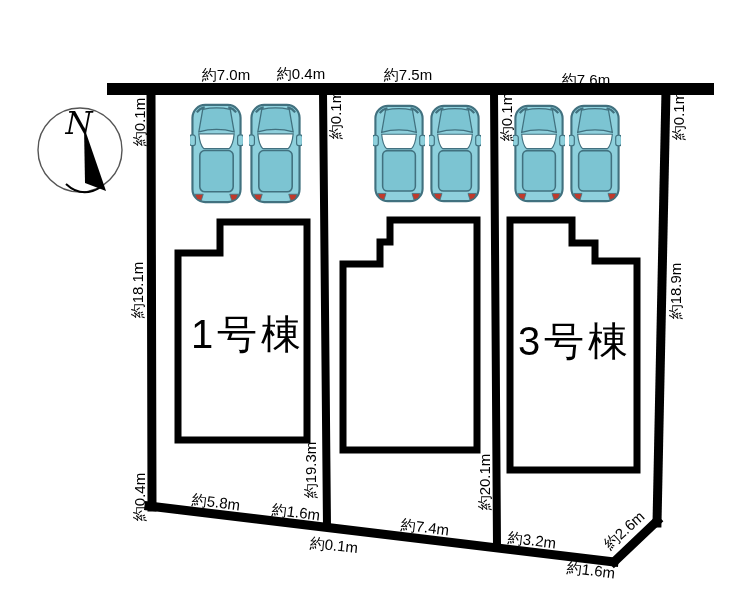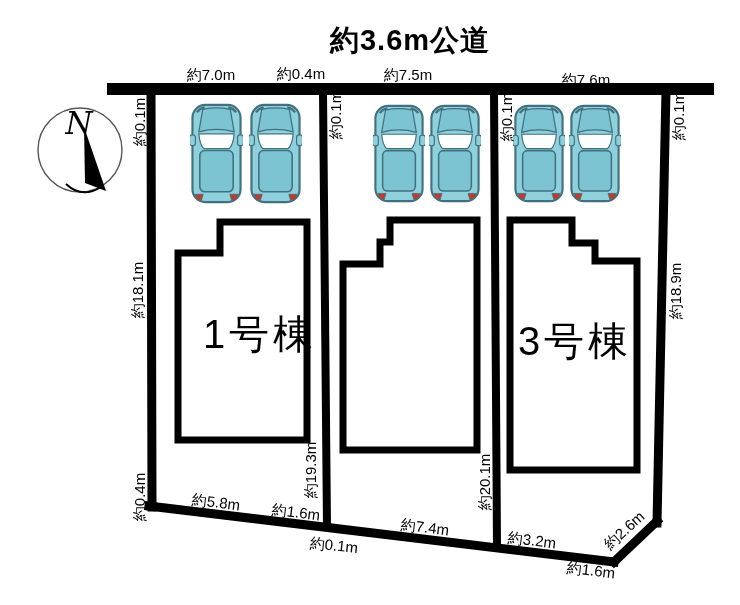--- a/index.html
+++ b/index.html
@@ -60,26 +60,25 @@
     <g>
       <use href="#car" x="190" y="103" width="53" height="101"></use>
       <use href="#car" x="249" y="103" width="53" height="101"></use>
       <use href="#car" x="373" y="103" width="52" height="101"></use>
       <use href="#car" x="429" y="103" width="52" height="101"></use>
       <use href="#car" x="513" y="103" width="52" height="101"></use>
       <use href="#car" x="569" y="103" width="52" height="101"></use>
     </g>
   </svg>
 
-  <div class="lbl title" style="left:410px;top:40px;transform:translate(-50%,-50%);">約3.6m公道</div>
 
-  <div class="lbl bname" style="left:260px;top:334px;transform:translate(-50%,-50%);">1号棟</div>
+  <div class="lbl bname" style="left:248px;top:334px;transform:translate(-50%,-50%);">1号棟</div>
   <div class="lbl bname" style="left:575px;top:341px;transform:translate(-50%,-50%);">3号棟</div>
 
-  <div class="lbl dim" style="left:211px;top:74px;transform:translate(-50%,-50%);">約7.0m</div>
+  <div class="lbl dim" style="left:226px;top:74px;transform:translate(-50%,-50%);">約7.0m</div>
   <div class="lbl dim" style="left:301px;top:73px;transform:translate(-50%,-50%);">約0.4m</div>
   <div class="lbl dim" style="left:408px;top:74px;transform:translate(-50%,-50%);">約7.5m</div>
   <div class="lbl dim" style="left:586px;top:79px;transform:translate(-50%,-50%);">約7.6m</div>
 
   <div class="lbl dim" style="left:139px;top:122px;transform:translate(-50%,-50%) rotate(-90deg);">約0.1m</div>
   <div class="lbl dim" style="left:137px;top:290px;transform:translate(-50%,-50%) rotate(-90deg);">約18.1m</div>
   <div class="lbl dim" style="left:139px;top:497px;transform:translate(-50%,-50%) rotate(-90deg);">約0.4m</div>
 
   <div class="lbl dim" style="left:678px;top:116px;transform:translate(-50%,-50%) rotate(-90deg);">約0.1m</div>
   <div class="lbl dim" style="left:675px;top:291px;transform:translate(-50%,-50%) rotate(-90deg);">約18.9m</div>

